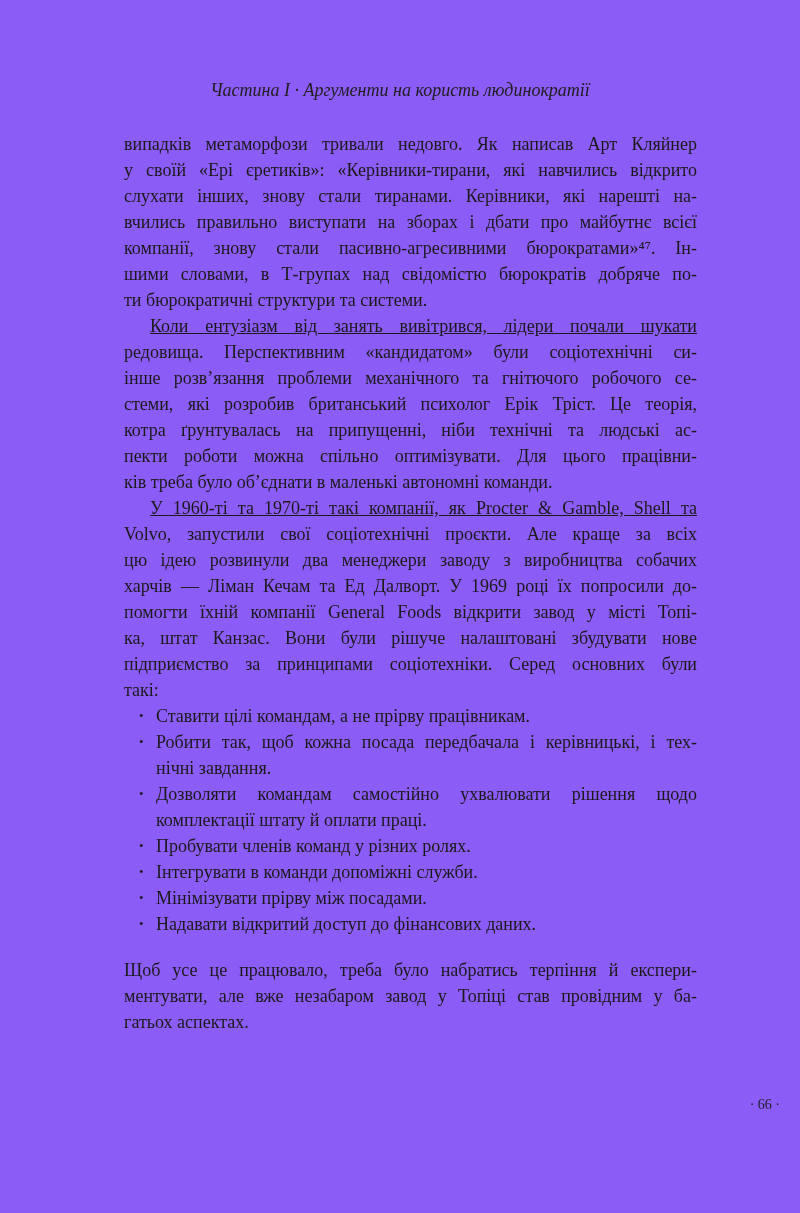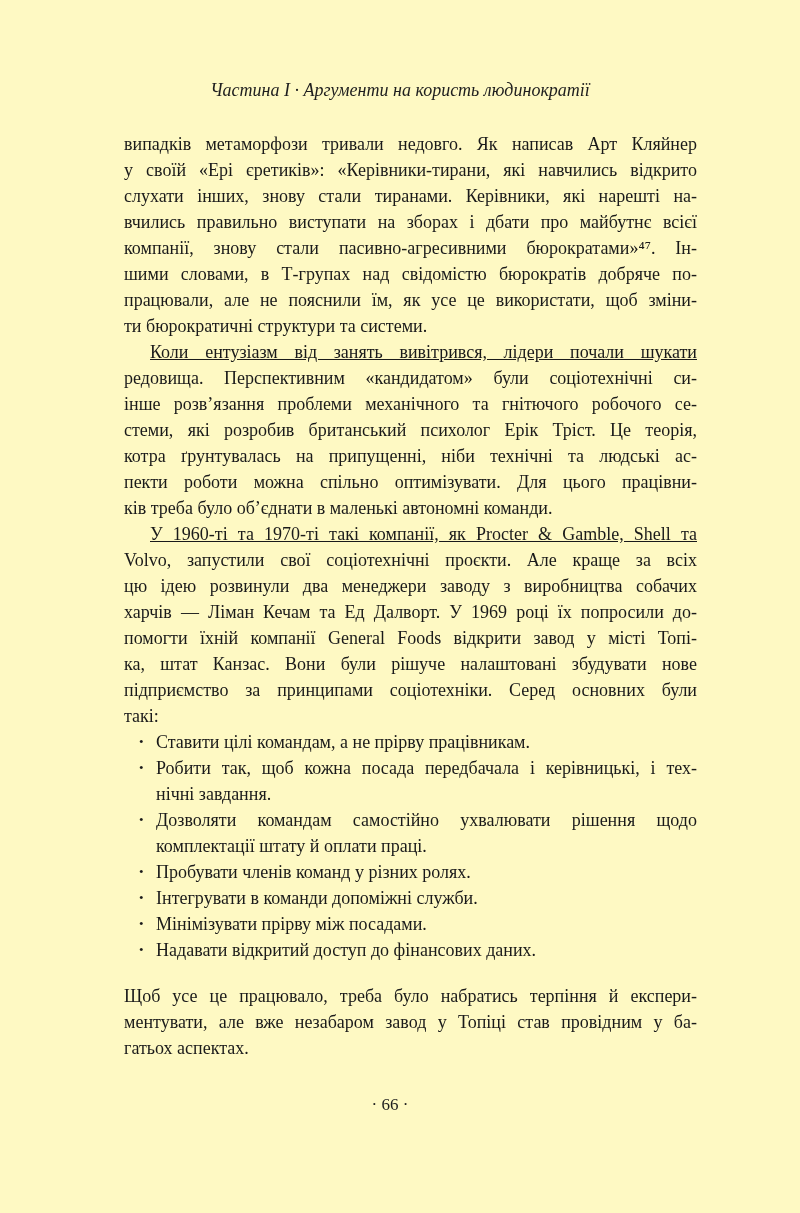--- a/index.html
+++ b/index.html
@@ -1,20 +1,20 @@
 <!DOCTYPE html>
 <html><head>
 <meta charset="utf-8">
 <style>
   html, body { margin: 0; padding: 0; background: #ffffff; }
   .page {
     position: relative;
     width: 800px;
     height: 1213px;
-    background: #fef9c3;
+    background: #8b5cf6;
     color: #1a1a1a;
     font-family: "Liberation Serif", "DejaVu Serif", serif;
     overflow: hidden;
   }
   .running-head {
     position: absolute;
     top: 79px;
     left: 0;
     width: 800px;
     text-align: center;
@@ -49,41 +49,40 @@
     top: 0;
     font-size: 13px;
     line-height: 26px;
     color: #1a1a1a;
   }
   .page-number {
     position: absolute;
     top: 1094px;
     left: 0;
     width: 780px;
-    text-align: center;
-    font-size: 17px;
+    text-align: right;
+    font-size: 14px;
     line-height: 22px;
     color: #1e1e1e;
   }
 </style>
 </head>
 <body>
 
 <div class="page">
   <div class="running-head">Частина I · Аргументи на користь людинократії</div>
 
   <div class="body-text" id="body-content">
       <div class="para">
         <div class="line">випадків метаморфози тривали недовго. Як написав Арт Кляйнер</div>
         <div class="line">у своїй «Ері єретиків»: «Керівники-тирани, які навчились відкрито</div>
         <div class="line">слухати інших, знову стали тиранами. Керівники, які нарешті на-</div>
         <div class="line">вчились правильно виступати на зборах і дбати про майбутнє всієї</div>
         <div class="line">компанії, знову стали пасивно-агресивними бюрократами»⁴⁷. Ін-</div>
         <div class="line">шими словами, в Т-групах над свідомістю бюрократів добряче по-</div>
-        <div class="line">працювали, але не пояснили їм, як усе це використати, щоб зміни-</div>
         <div class="line last">ти бюрократичні структури та системи.</div>
       </div>
       <div class="para">
         <div class="line indent">Коли ентузіазм від занять вивітрився, лідери почали шукати</div>
         <div class="line">редовища. Перспективним «кандидатом» були соціотехнічні си-</div>
         <div class="line">інше розв’язання проблеми механічного та гнітючого робочого се-</div>
         <div class="line">стеми, які розробив британський психолог Ерік Тріст. Це теорія,</div>
         <div class="line">котра ґрунтувалась на припущенні, ніби технічні та людські ас-</div>
         <div class="line">пекти роботи можна спільно оптимізувати. Для цього працівни-</div>
         <div class="line last">ків треба було об’єднати в маленькі автономні команди.</div>

